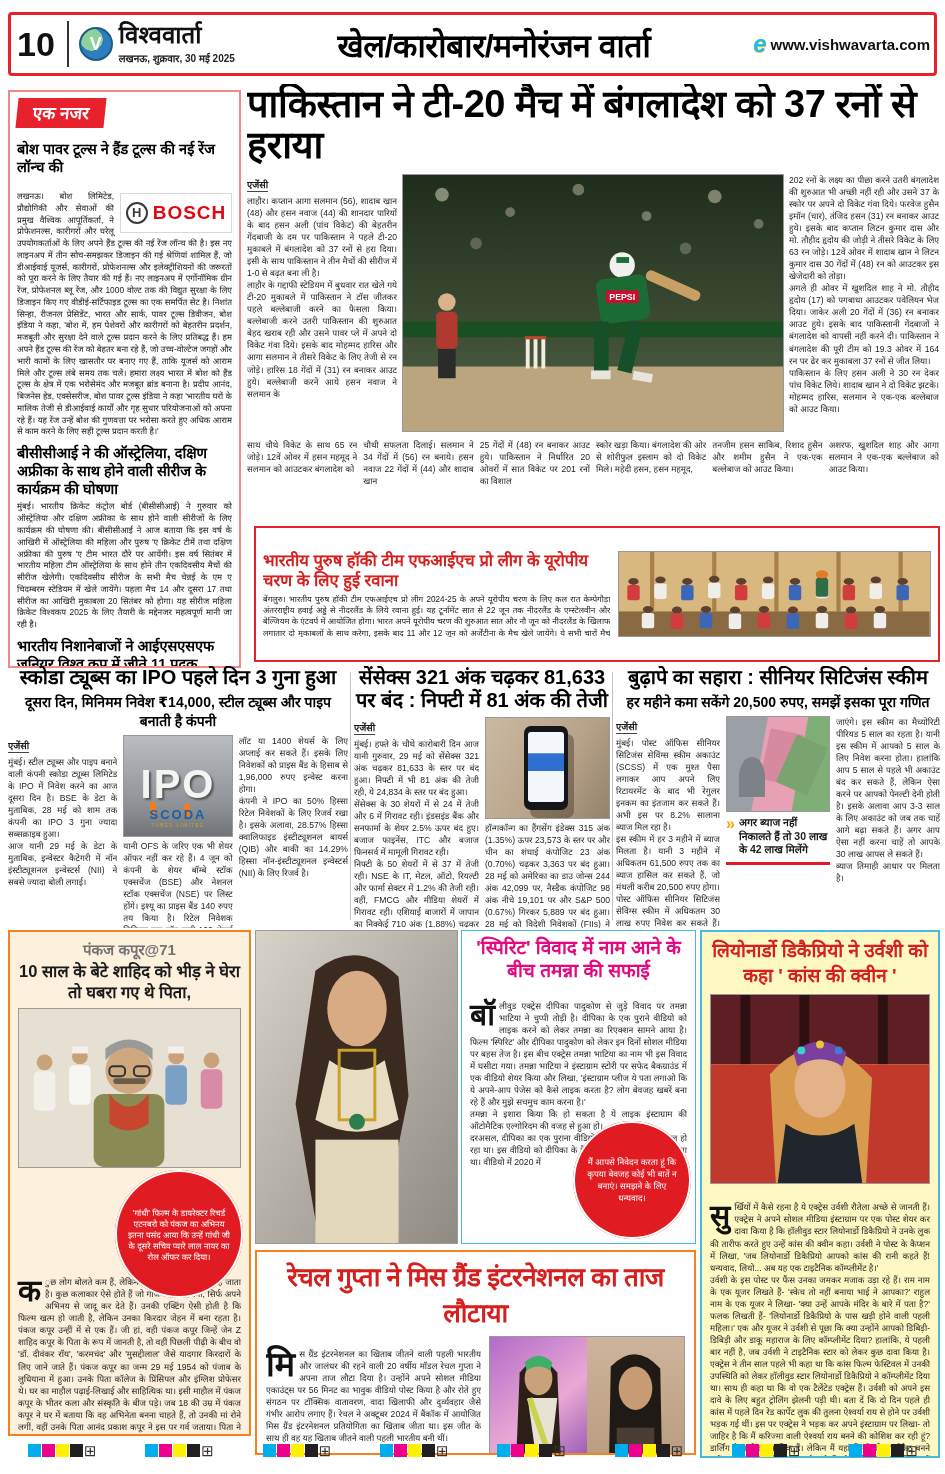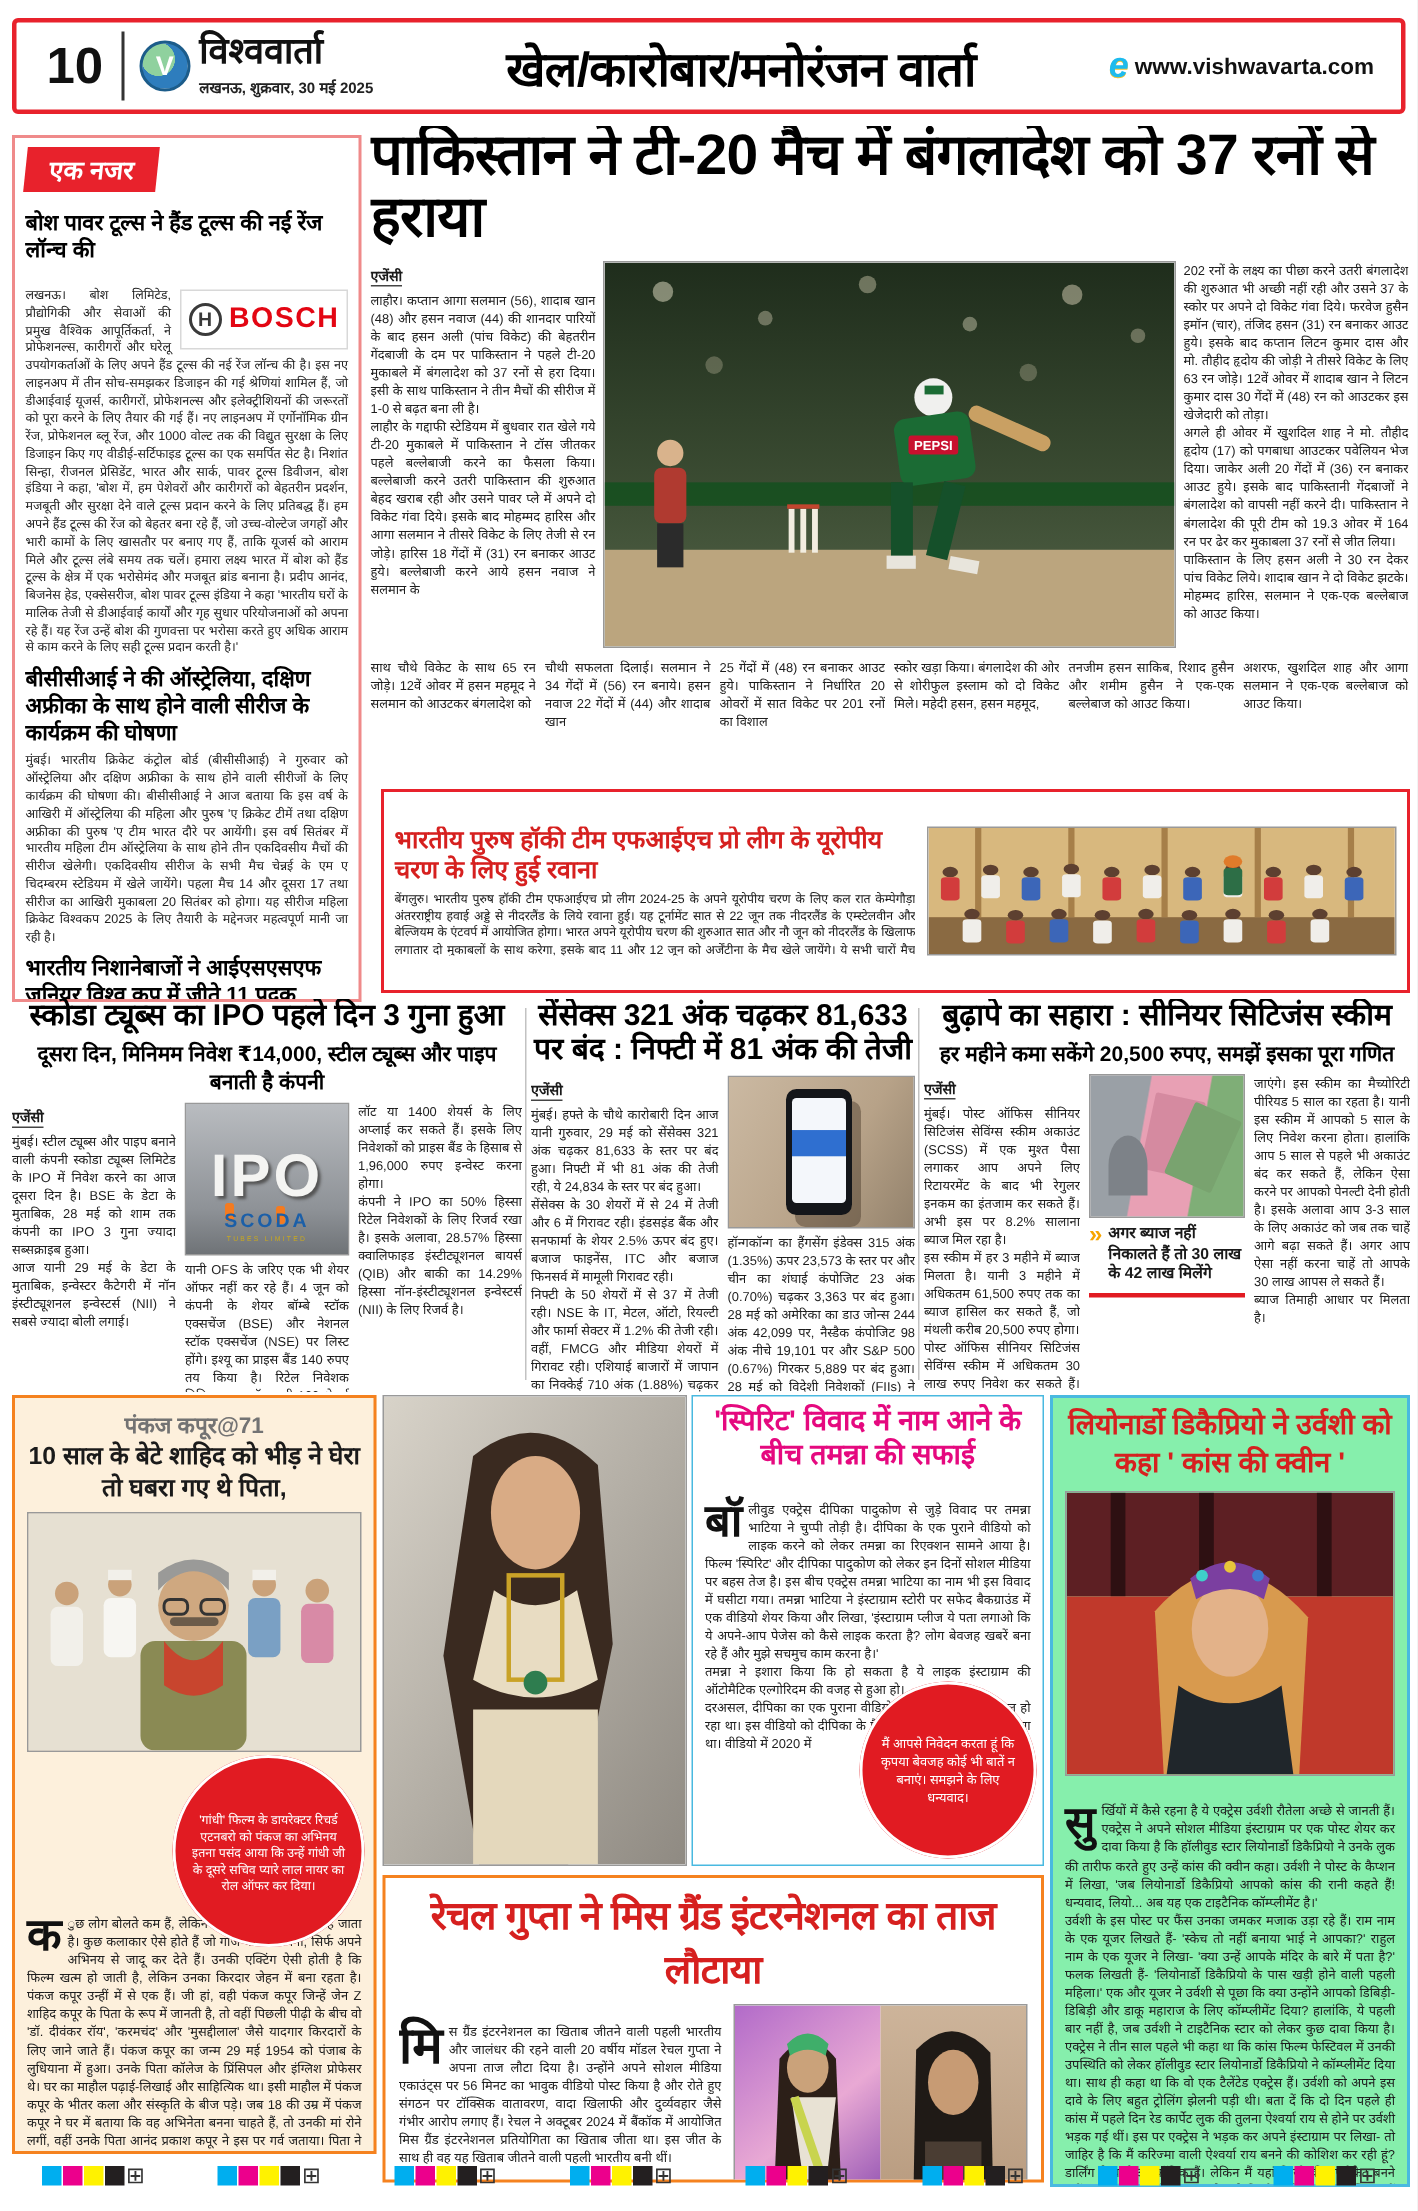--- a/index.html
+++ b/index.html
@@ -2,21 +2,21 @@
 <html lang="hi"><head>
 <meta charset="utf-8">
 <style>
   html,body{margin:0;padding:0;background:#e9e9e9;}
   #page{position:relative;width:945px;height:1474px;background:#fff;margin:0 auto;
         font-family:"Liberation Sans","DejaVu Sans",sans-serif;color:#1a1a1a;overflow:hidden;}
   [data-name]{box-sizing:border-box;}
 
   
   .hdr{position:absolute;left:8px;top:12px;width:929px;height:64px;border:3px solid #e8222c;
-       border-radius:4px;display:flex;align-items:center;padding:0 18px;background:#fff;}
+       border-radius:4px;display:flex;align-items:center;padding:0 4px;background:#fff;}
   .hdr-num{font-size:34px;font-weight:800;color:#111;padding:0 12px 0 2px;}
   .hdr-div{width:2px;height:46px;background:#333;margin-right:10px;}
   .globe{width:34px;height:34px;border-radius:50%;background:radial-gradient(circle at 35% 35%,#8fd19e 0 40%,#2e7dbd 41% 100%);
          display:flex;align-items:center;justify-content:center;color:#fff;font-weight:800;font-size:18px;border:2px solid #1c5c8a;}
   .masthead-block{display:flex;flex-direction:column;margin-left:6px;}
   .masthead{font-size:24px;font-weight:800;color:#111;line-height:1;}
   .dateline{font-size:10px;font-weight:700;color:#222;margin-top:4px;}
   .hdr-title{flex:1;text-align:center;font-size:32px;font-weight:800;color:#000;letter-spacing:-0.5px;}
   .hdr-site{display:flex;align-items:center;gap:4px;font-size:15px;font-weight:800;color:#111;}
   .e-icon{color:#1ebbee;font-weight:800;font-size:24px;font-style:italic;line-height:1;text-shadow:0 1px 0 #f4c430;}
@@ -97,21 +97,21 @@
   .dropcap{float:left;font-size:30px;font-weight:800;line-height:.85;padding:2px 4px 0 0;color:#111;}
   .pankaj-body{margin-top:96px;}
 
   .tam-photo{position:absolute;left:255px;top:930px;width:203px;height:314px;border:1px solid #999;overflow:hidden;}
   .tam-art{position:absolute;left:461px;top:930px;width:235px;height:314px;border:1.5px solid #49b9e0;
            padding:6px 8px;overflow:hidden;background:#fff;}
   .tam-head{font-size:19px;font-weight:800;color:#e5097f;text-align:center;line-height:1.2;margin-bottom:5px;}
   .tam-art .red-circle{right:4px;bottom:4px;width:118px;height:118px;font-size:8.6px;padding:12px;}
 
   .dicap{position:absolute;left:700px;top:930px;width:240px;height:528px;border:2px solid #49b9e0;
-         background:#86efac;padding:7px 8px;overflow:hidden;}
+         background:#fef9c3;padding:7px 8px;overflow:hidden;}
   .dicap-head{font-size:19px;font-weight:800;color:#d6201f;text-align:center;line-height:1.3;}
   .dicap-photo{width:100%;height:190px;border:1px solid #999;margin:6px 0 5px;overflow:hidden;}
 
   .rachel{position:absolute;left:255px;top:1250px;width:441px;height:205px;border:2px solid #f5821f;
           padding:6px 9px;background:#fff;overflow:hidden;}
   .rachel-head{font-size:26px;font-weight:800;color:#d6201f;text-align:center;letter-spacing:-0.5px;}
   .rachel-row{display:flex;gap:8px;margin-top:6px;}
   .rachel-body{flex:1;overflow:hidden;}
   .rachel-photos{width:196px;height:138px;display:flex;border:1px solid #999;overflow:hidden;}
   .rachel-p1{width:50%;background:linear-gradient(140deg,#b26bc9,#e9a9d4 55%,#8c4db0);position:relative;}

